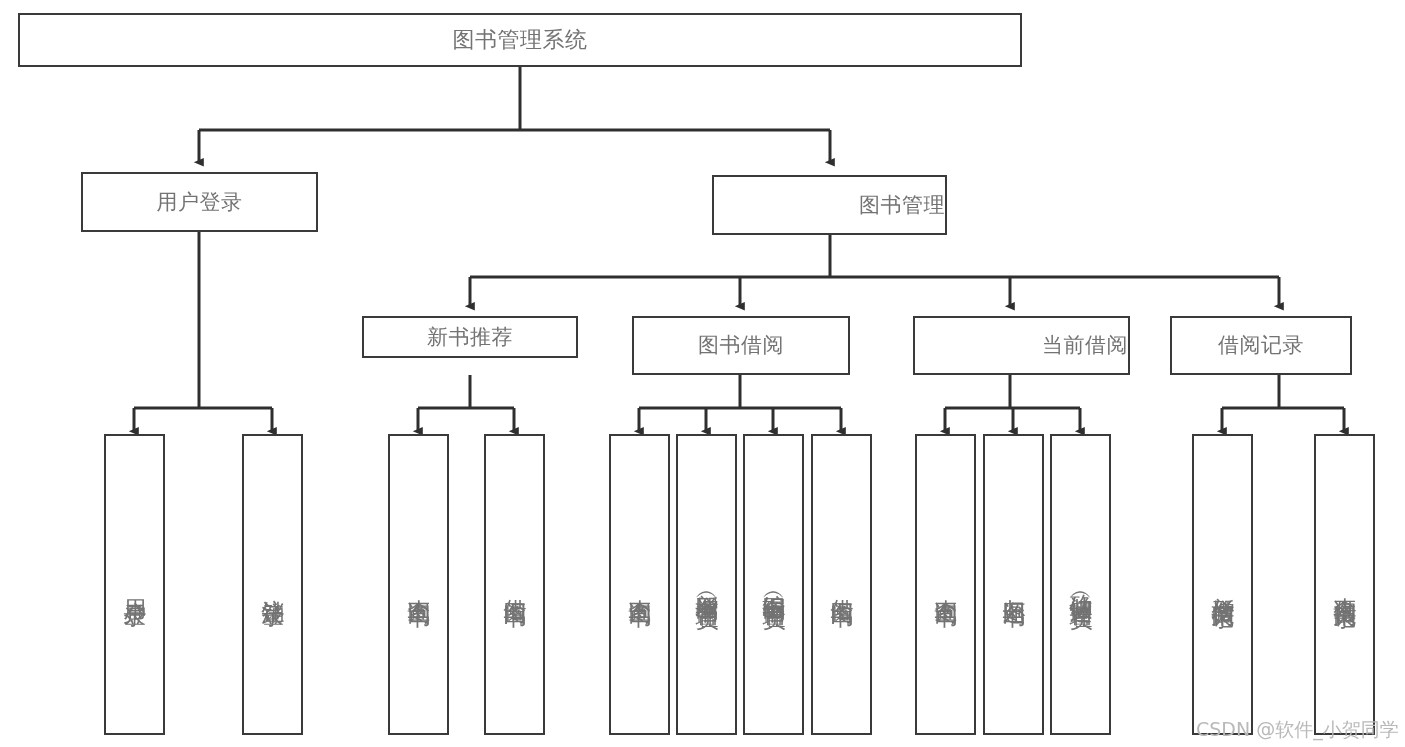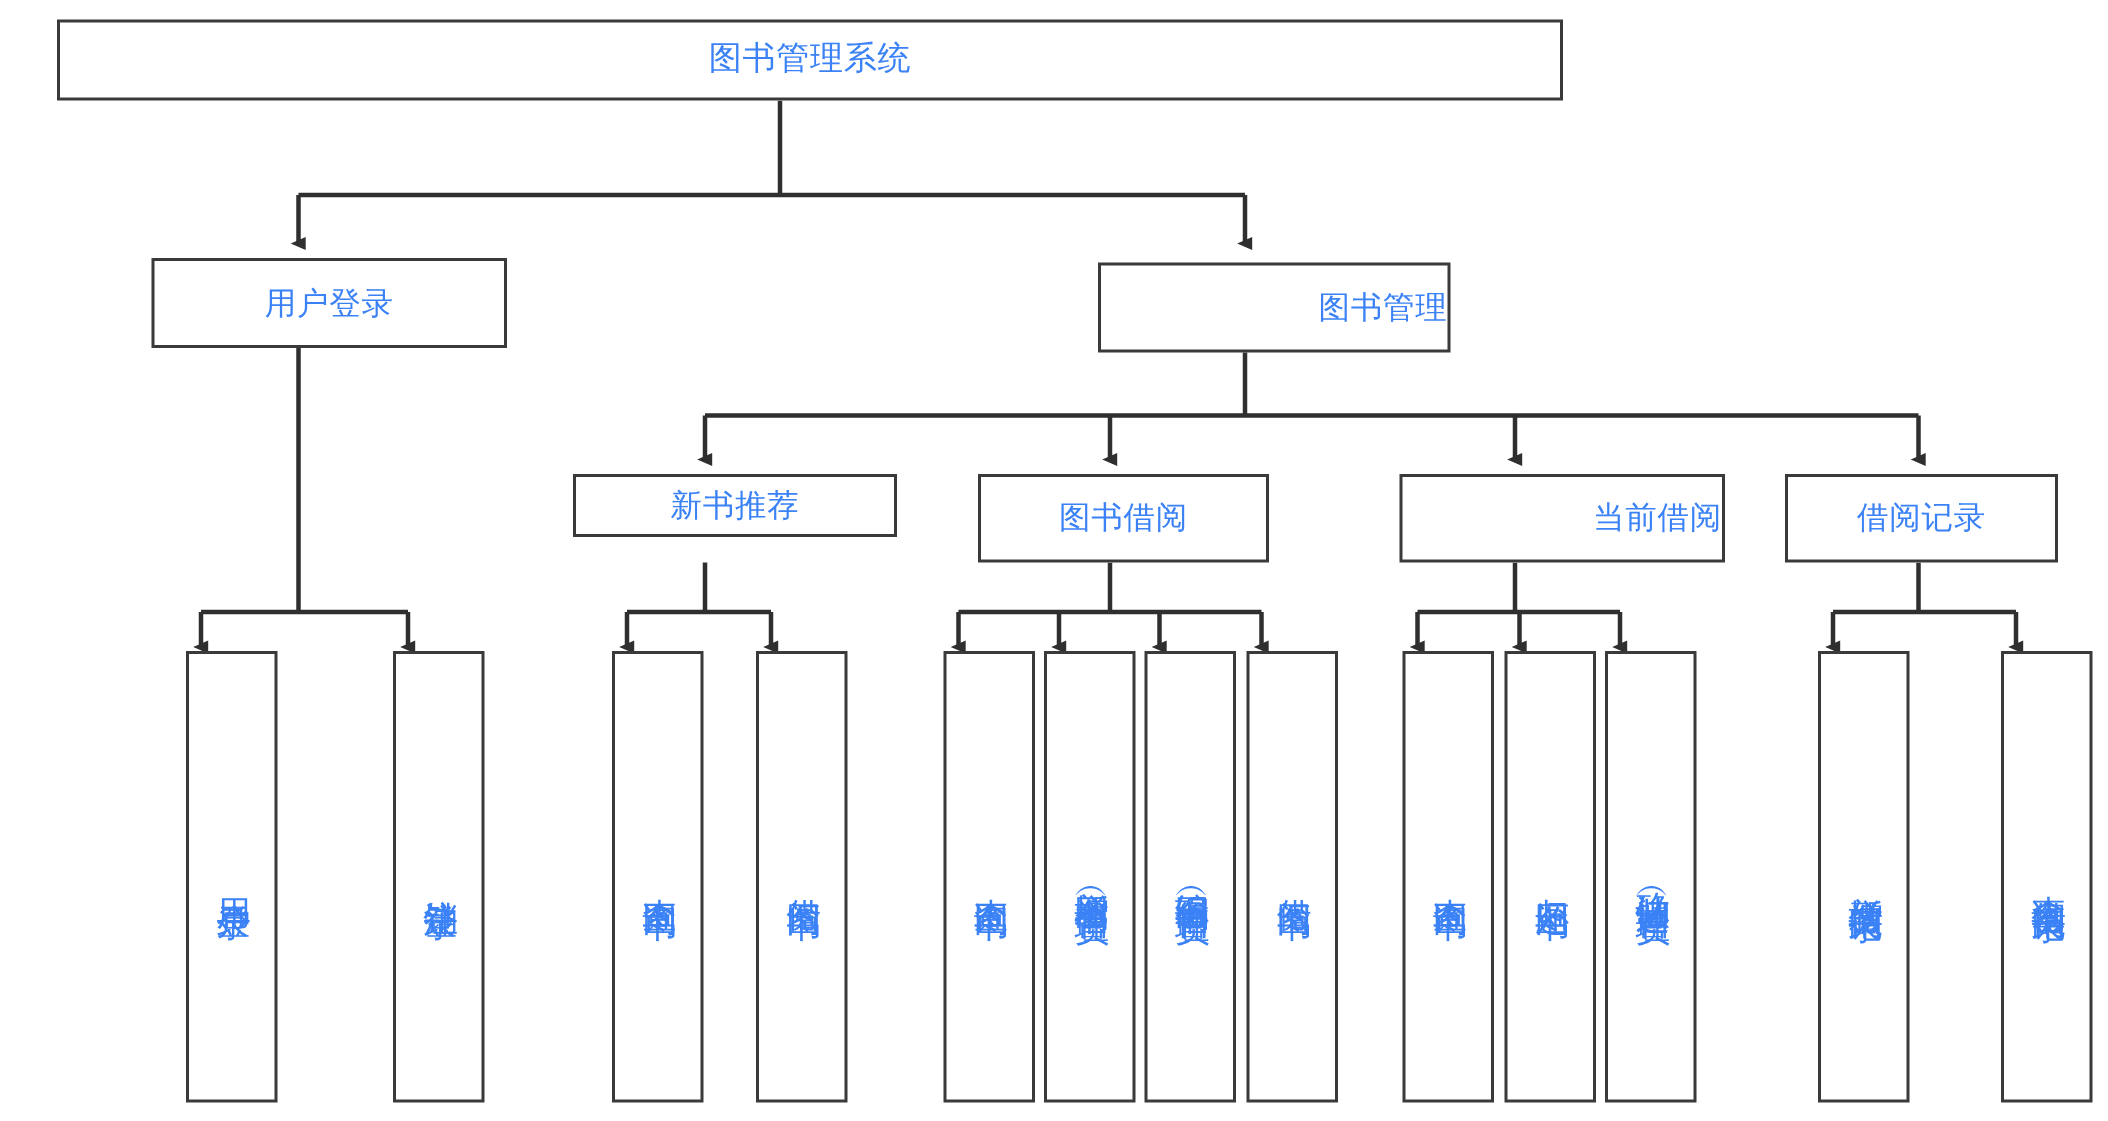--- a/index.html
+++ b/index.html
@@ -27,23 +27,22 @@
     pointer-events: none;
   }
   .node {
     position: absolute;
     box-sizing: border-box;
     border: 2.5px solid #3a3a3a;
     background: #ffffff;
     display: flex;
     align-items: center;
     justify-content: center;
-    color: #3b82f6;
+    color: #737373;
     z-index: 2;
-    margin-left: 20px;
   }
   .node .label {
     display: block;
     text-align: center;
     line-height: 1.18;
     letter-spacing: 0.5px;
     white-space: nowrap;
   }
   .node.horizontal .label {
     font-size: 21px;
@@ -134,21 +133,21 @@
   <div class="node horizontal" style="left:81px; top:172px; width:237px; height:60px;">
     <span class="label">用户登录</span>
   </div>
   <div class="node horizontal" style="left:712px; top:175px; width:235px; height:60px;justify-content:flex-end;">
     <span class="label">图书管理</span>
   </div>
 
   <div class="node horizontal" style="left:362px; top:316px; width:216px; height:42px;">
     <span class="label">新书推荐</span>
   </div>
-  <div class="node horizontal" style="left:632px; top:316px; width:194px; height:59px;">
+  <div class="node horizontal" style="left:632px; top:316px; width:218px; height:59px;">
     <span class="label">图书借阅</span>
   </div>
   <div class="node horizontal" style="left:913px; top:316px; width:217px; height:59px;justify-content:flex-end;">
     <span class="label">当前借阅</span>
   </div>
   <div class="node horizontal" style="left:1170px; top:316px; width:182px; height:59px;">
     <span class="label">借阅记录</span>
   </div>
 
   <div class="node vertical" style="left:104px; top:434px; width:61px; height:301px;">
@@ -188,14 +187,15 @@
     <span class="label">确认归还（管理员）</span>
   </div>
 
   <div class="node vertical" style="left:1192px; top:434px; width:61px; height:301px;">
     <span class="label">新增借阅记录</span>
   </div>
   <div class="node vertical" style="left:1314px; top:434px; width:61px; height:301px;">
     <span class="label">查询借阅记录</span>
   </div>
 
+  <div class="watermark" style="left:1196px; top:717px;">CSDN @软件_小贺同学</div>
 
 </div>
 
 </body></html>

